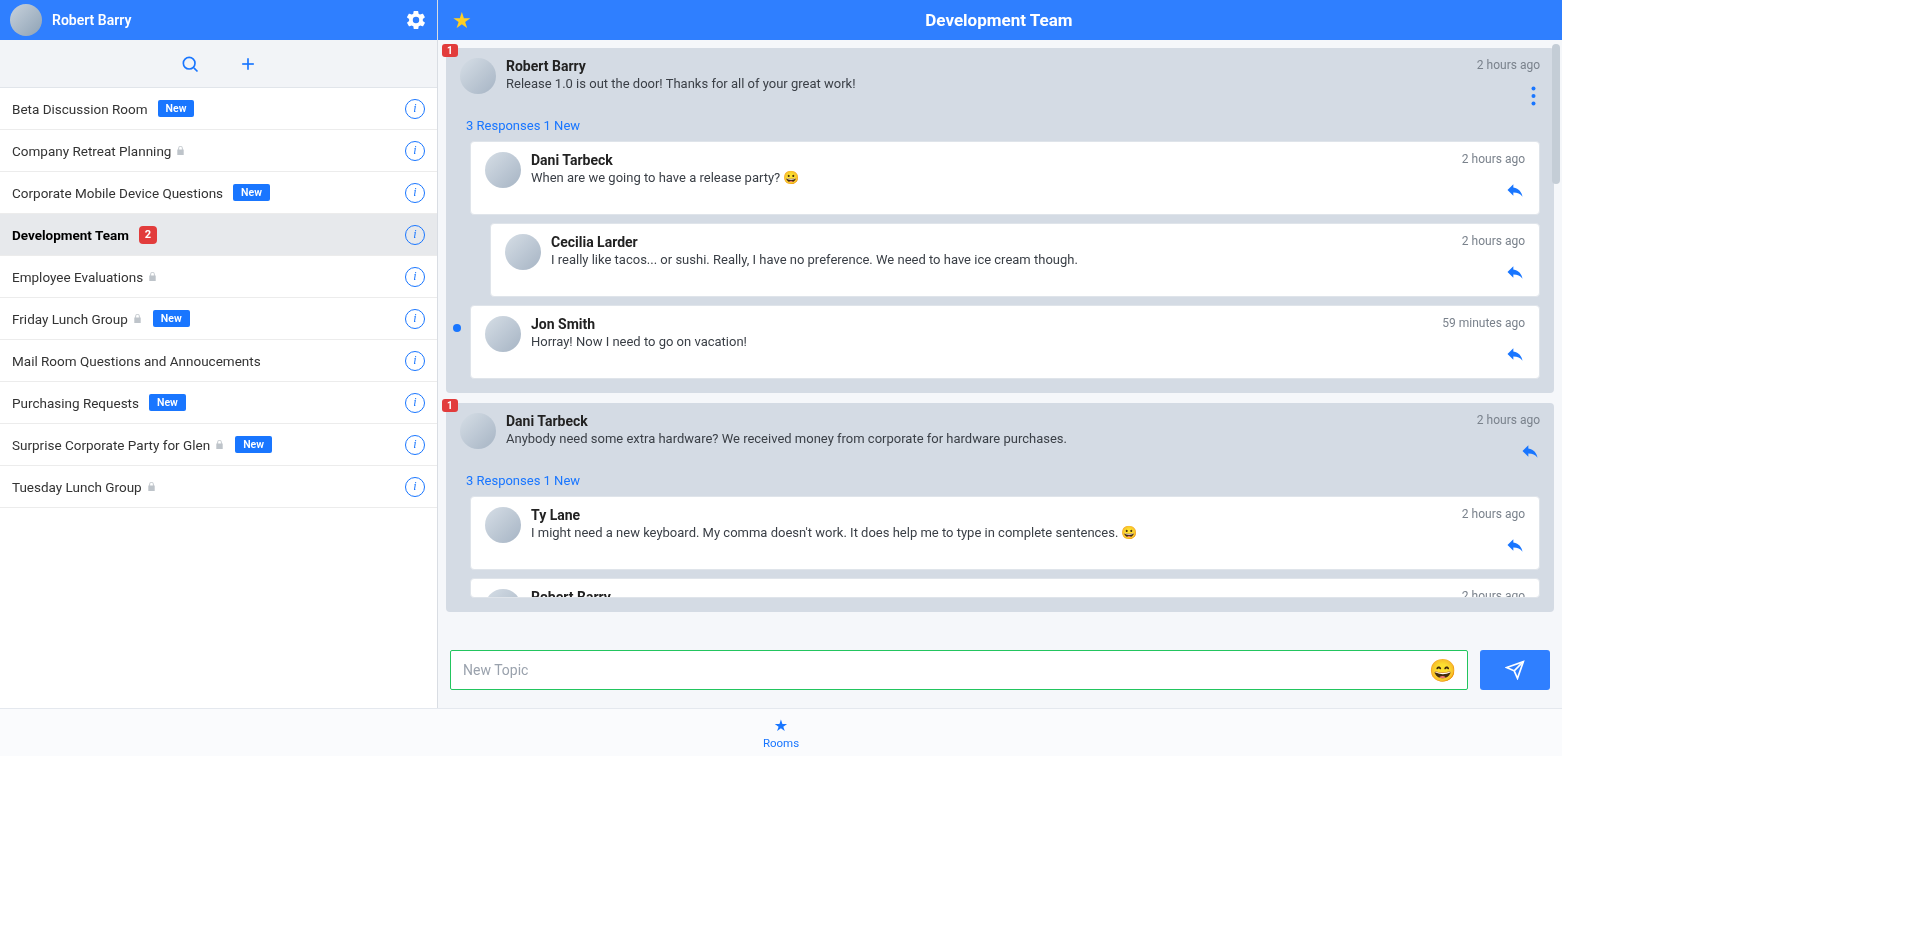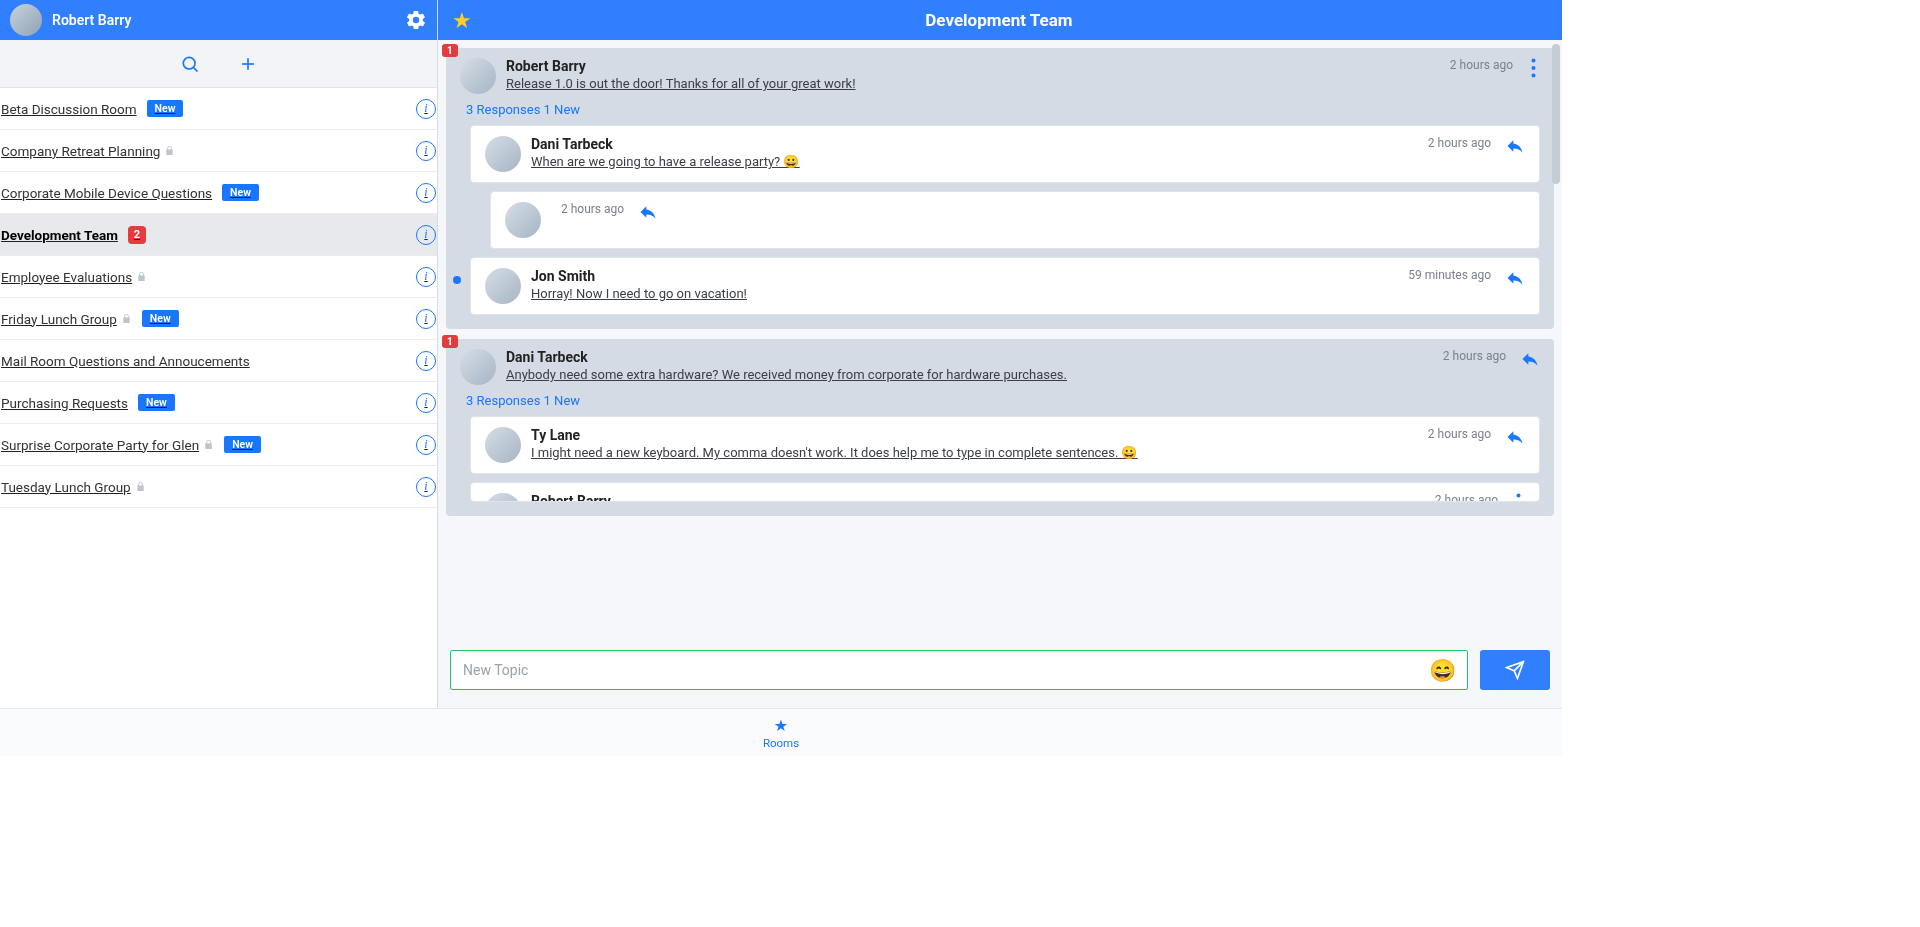--- a/index.html
+++ b/index.html
@@ -53,26 +53,25 @@
     display: flex;
     align-items: center;
     justify-content: center;
     gap: 38px;
   }
   .icon-btn { cursor: pointer; display:flex; align-items:center; justify-content:center;}
   .room-list { flex:1; overflow-y:auto; }
   .room-item {
     display: flex;
     align-items: center;
-    padding: 10px 1px;
+    padding: 10px 12px;
     border-bottom: 1px solid #ececec;
     cursor: pointer;
     position: relative;
     min-height: 42px;
-    text-decoration: underline;
   }
   .room-item.active { background: #e7e9ec; }
   .room-name { font-size: 13.5px; color: #333; }
   .room-item.active .room-name { font-weight: 700; color:#000;}
   .lock-icon { margin-left: 4px; opacity:.55; }
   .badge-new {
     background: #1976ff;
     color: #fff;
     font-size: 10.5px;
     font-weight: 600;
@@ -152,23 +151,23 @@
     border-radius:3px;
     z-index:2;
   }
   .msg-avatar{
     width:36px;height:36px;border-radius:50%;
     background:linear-gradient(135deg,#d6dee6,#a6b4c4);
     flex-shrink:0;
   }
   .msg-body{flex:1; min-width:0;}
   .msg-author{font-weight:700;font-size:14px;}
-  .msg-text{font-size:13px;color:#3a3f46;margin-top:2px;text-decoration:underline;}
+  .msg-text{font-size:13px;color:#3a3f46;margin-top:2px;}
   .msg-time{font-size:12px;color:#7a828c;white-space:nowrap;margin-left:10px;}
-  .msg-actions{display:flex;align-items:flex-start;gap:14px;}
+  .msg-actions{display:flex;align-items:flex-end;gap:14px;flex-direction:column;}
   .reply-icn, .more-icn{cursor:pointer;color:#1976ff;}
   .more-icn{color:#1976ff;padding:0 4px;}
   .responses-line{color:#1976ff;font-size:13px;margin:8px 0 8px 6px;cursor:pointer;}
   .reply-card{
     background:#fff;border:1px solid #dfe4ea;border-radius:4px;
     padding:10px 14px;margin-left:10px;margin-top:8px;
     display:flex;align-items:flex-start;gap:10px;position:relative;
   }
   .reply-card.nested{margin-left:30px;}
   .unread-dot{
@@ -334,20 +333,24 @@
             </div>
             <div class="msg-actions">
               <span class="msg-time">2 hours ago</span>
               <span class="reply-icn"><svg width="20" height="20" viewBox="0 0 24 24" fill="#1976ff">
                   <path d="M10 9V5l-7 7 7 7v-4.1c5 0 8.5 1.6 11 5.1-1-5-4-10-11-11Z"></path>
                 </svg></span>
             </div>
           </div>
           <div class="reply-card nested">
             <div class="msg-avatar"></div>
+            <div class="msg-body">
+              <div class="msg-author">Cecilia Larder</div>
+              <div class="msg-text">I really like tacos... or sushi. Really, I have no preference. We need to have ice cream though.</div>
+            </div>
             <div class="msg-actions">
               <span class="msg-time">2 hours ago</span>
               <span class="reply-icn"><svg width="20" height="20" viewBox="0 0 24 24" fill="#1976ff">
                   <path d="M10 9V5l-7 7 7 7v-4.1c5 0 8.5 1.6 11 5.1-1-5-4-10-11-11Z"></path>
                 </svg></span>
             </div>
           </div>
           <div class="reply-card">
             <div class="unread-dot"></div>
             <div class="msg-avatar"></div>

